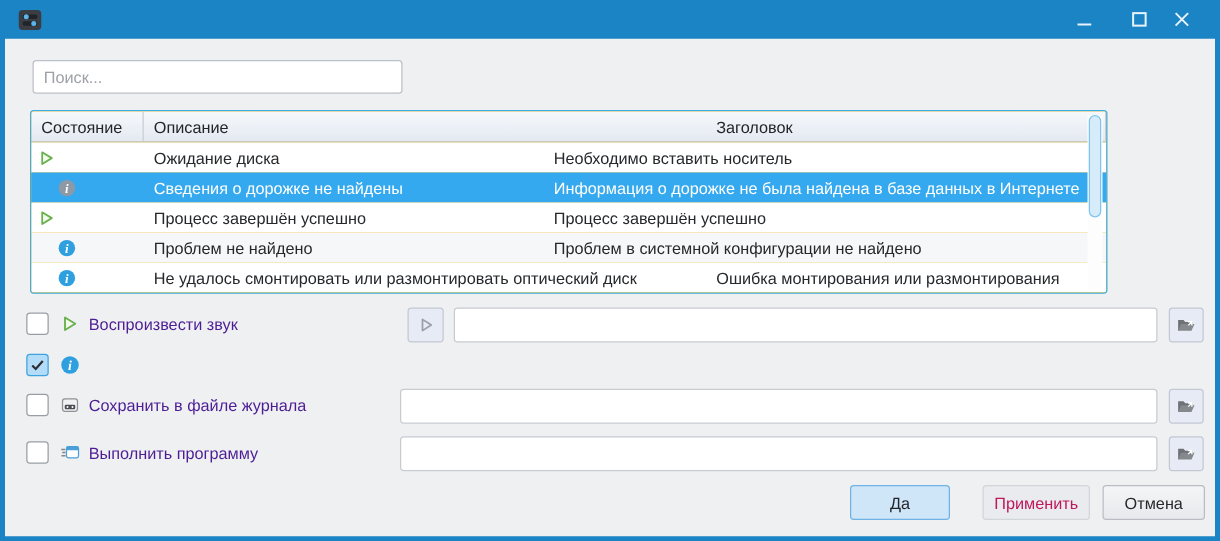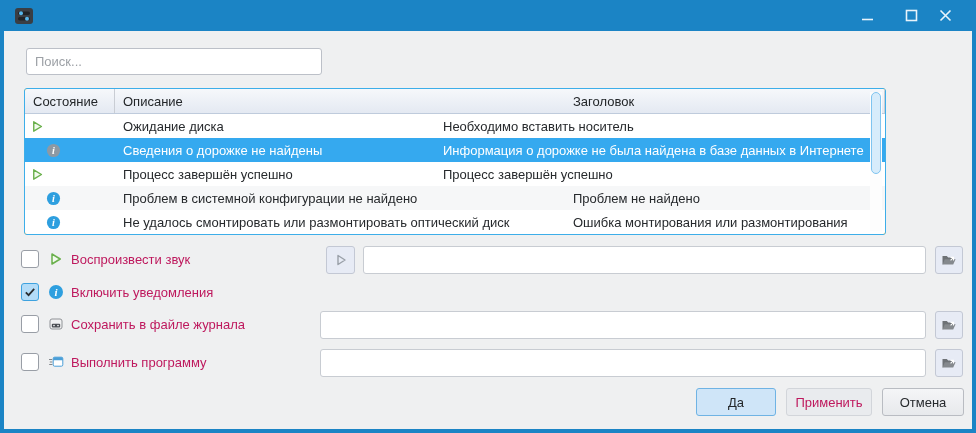--- a/index.html
+++ b/index.html
@@ -43,34 +43,34 @@
   .vscroll { position:absolute; top:3px; right:3px; width:12px; height:139px; background:#fdfdfd; }
   .vthumb { position:absolute; top:0; left:1px; width:10px; height:82px; border-radius:5px;
             background:#d7ecfb; border:1px solid #7fc4f0; cursor:pointer; }
 
   .optrow { position:absolute; left:17px; display:flex; align-items:center; }
   .cb { width:18px; height:18px; border:1px solid #999ea6; border-radius:3px; background:#fff; cursor:pointer;
         display:flex; align-items:center; justify-content:center; }
   .cb.checked { background:#b3dcf8; border-color:#3ea2df; }
   .cb svg { width:14px; height:14px; }
   .opt-ico { width:16px; height:16px; margin-left:9px; }
-  .opt-label { margin-left:7px; font-size:13px; color:#be185d; }
+  .opt-label { margin-left:7px; font-size:13px; color:#4c1d95; }
 
   .mini-btn { position:absolute; width:29px; height:28px; border:1px solid #c3c8d4; border-radius:3px;
               background:#e7ebf5; display:flex; align-items:center; justify-content:center; }
   .text-input { position:absolute; height:28px; border:1px solid #c8ccd2; border-radius:3px; background:#fff;
                 padding:0 6px; font-size:13px; font-family:"Liberation Sans","DejaVu Sans",sans-serif; }
   .browse-btn { position:absolute; width:28px; height:28px; border:1px solid #c3c8d4; border-radius:3px;
                 background:#e7ebf5; display:flex; align-items:center; justify-content:center; cursor:pointer; }
   .browse-btn svg, .mini-btn svg { width:16px; height:16px; }
 
   .btn { position:absolute; top:388px; height:28px; border-radius:3px; font-size:13px;
          display:flex; align-items:center; justify-content:center; cursor:pointer;
          font-family:"Liberation Sans","DejaVu Sans",sans-serif; }
-  .btn-yes { left:692px; width:80px; background:#cfe5f8; border:1px solid #6fb3e4; color:#232629; }
+  .btn-yes { left:676px; width:80px; background:#cfe5f8; border:1px solid #6fb3e4; color:#232629; }
   .btn-apply { left:782px; width:86px; background:#e9ebee; border:1px solid #d2d5da; color:#be185d; cursor:default; }
   .btn-cancel { left:878px; width:82px; background:linear-gradient(#f4f5f7,#e7e9ec); border:1px solid #b9bcc2; color:#26292c; }
 </style>
 </head>
 <body>
 
 <div class="window">
 
   <div class="titlebar">
     <span class="appicon">
@@ -143,22 +143,22 @@
     </div>
 
     <div class="trow alt">
       <div class="td td-state">
           <span class="state-ico indent">
         <svg viewBox="0 0 16 16">
               <circle cx="8" cy="8" r="7" fill="#2e9fdf"></circle>
               <text x="8" y="12" font-size="11" font-family="serif" font-weight="bold" font-style="italic" fill="#fff" text-anchor="middle">i</text>
             </svg></span>
         </div>
+      <div class="td td-title">Проблем не найдено</div>
       <div class="td td-desc">Проблем в системной конфигурации не найдено</div>
-      <div class="td td-title">Проблем не найдено</div>
     </div>
 
     <div class="trow">
       <div class="td td-state">
           <span class="state-ico indent">
         <svg viewBox="0 0 16 16">
               <circle cx="8" cy="8" r="7" fill="#2e9fdf"></circle>
               <text x="8" y="12" font-size="11" font-family="serif" font-weight="bold" font-style="italic" fill="#fff" text-anchor="middle">i</text>
             </svg></span>
         </div>
@@ -197,21 +197,20 @@
     <span class="cb checked">
       <svg viewBox="0 0 16 16">
           <path d="M3.2 8.4 L6.4 11.6 L12.8 4.4" stroke="#2b2e31" stroke-width="2" fill="none"></path>
         </svg>
     </span>
     <span class="opt-ico">
       <svg viewBox="0 0 16 16">
           <circle cx="8" cy="8" r="7" fill="#2e9fdf"></circle>
           <text x="8" y="12" font-size="11" font-family="serif" font-weight="bold" font-style="italic" fill="#fff" text-anchor="middle">i</text>
         </svg></span>
-    <span class="opt-label">Включить уведомления</span>
   </div>
 
   <div class="optrow" style="top:315px;">
     <span class="cb"></span>
     <span class="opt-ico">
       <svg viewBox="0 0 16 16">
           <rect x="2" y="3" width="12" height="10" rx="2" fill="#f0f1f2" stroke="#8f9296"></rect>
           <rect x="3.8" y="7.8" width="8.4" height="3.6" rx="1" fill="#4a4e53"></rect>
           <circle cx="6" cy="9.6" r=".8" fill="#fff"></circle>
           <circle cx="10" cy="9.6" r=".8" fill="#fff"></circle>

